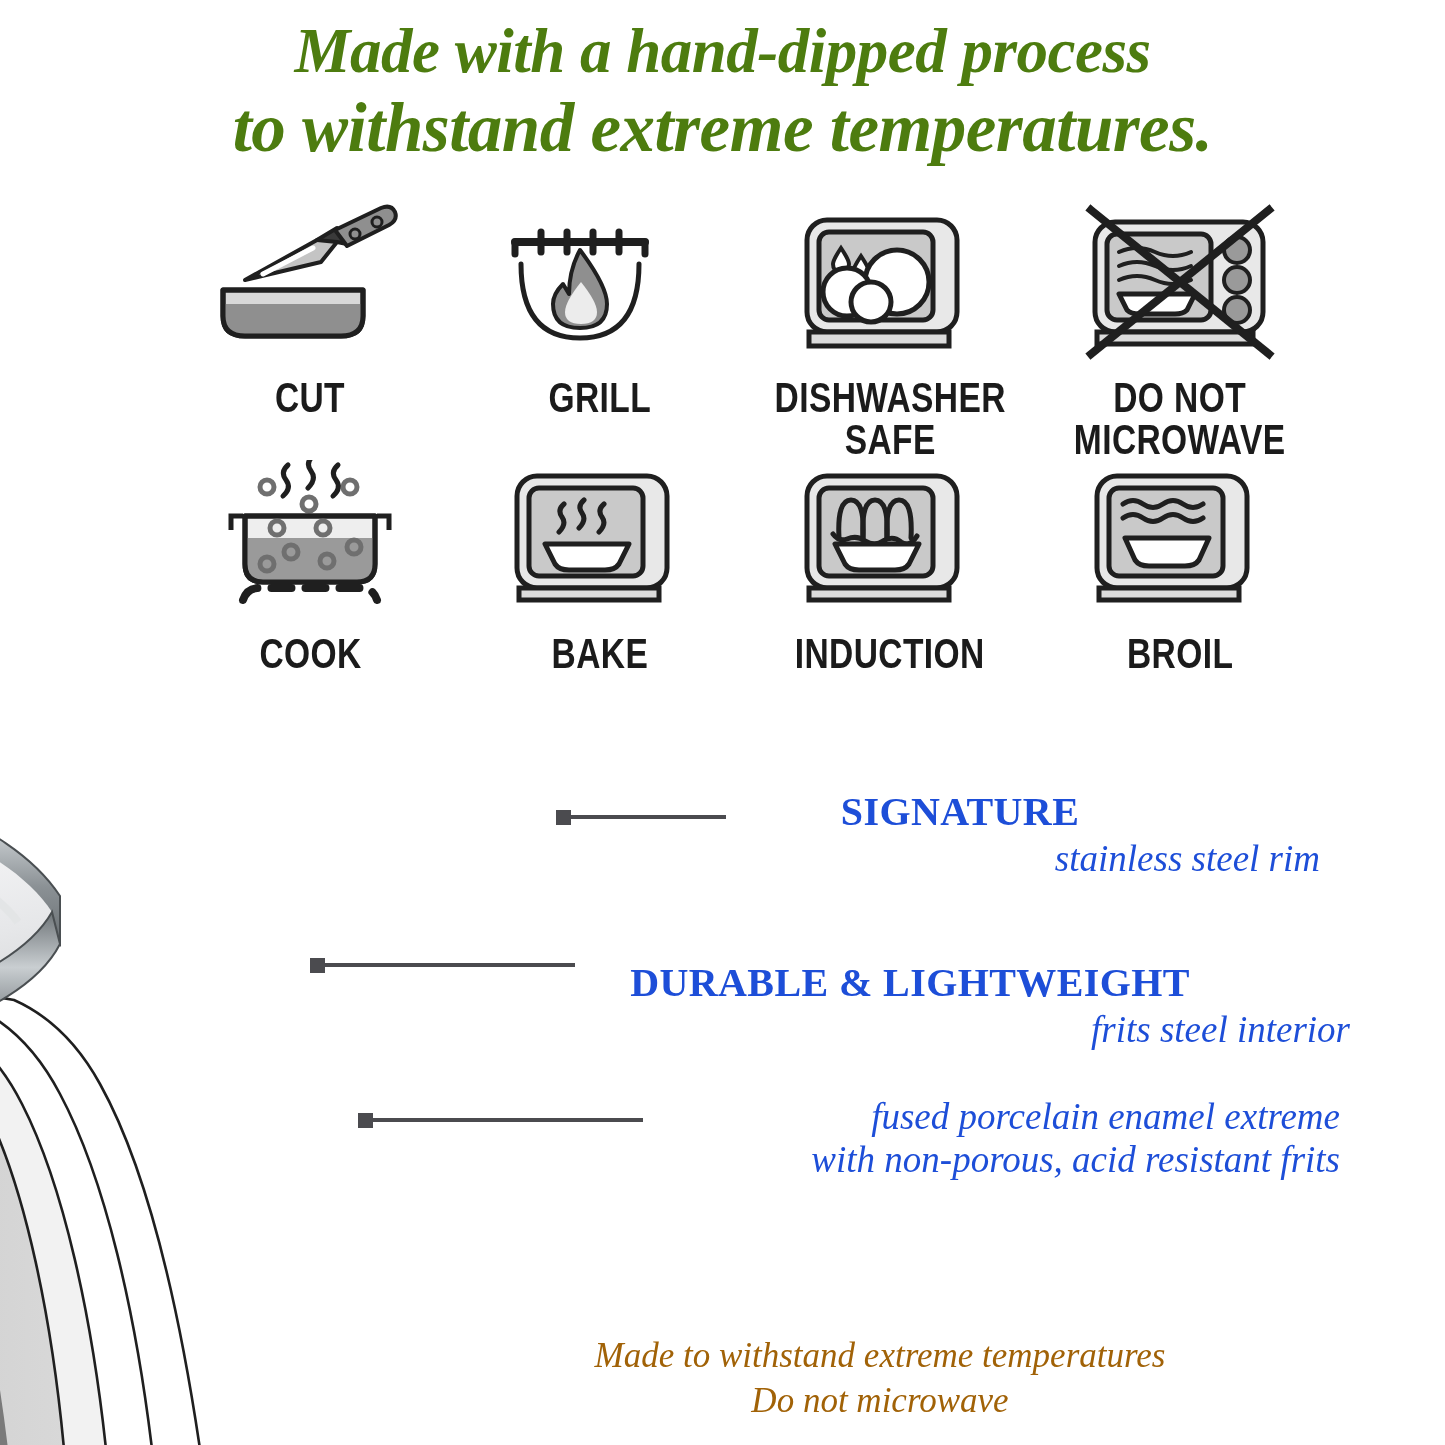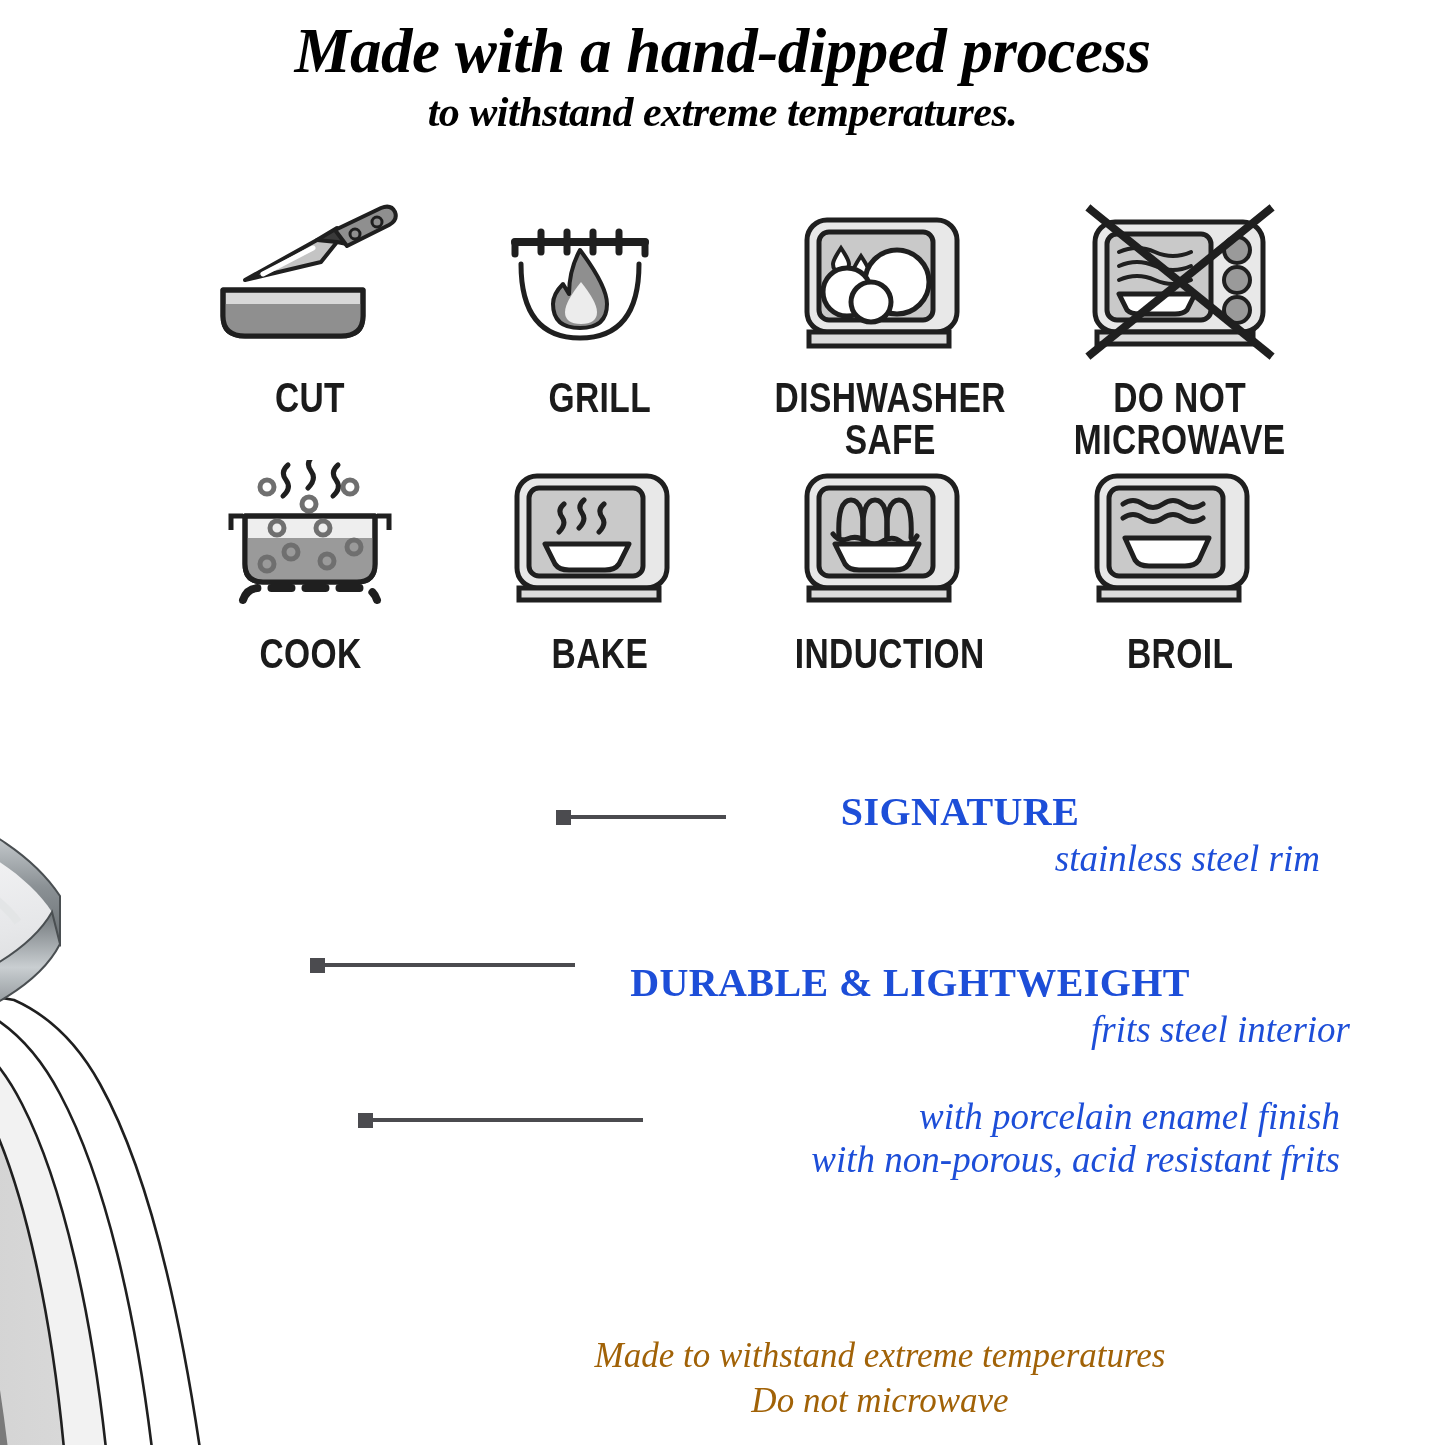--- a/index.html
+++ b/index.html
@@ -16,30 +16,30 @@
     font-family: "Liberation Serif", "DejaVu Serif", serif;
   }
 
   
   .headline {
     position: absolute;
     top: 14px;
     left: 0;
     width: 1445px;
     text-align: center;
-    color: #000000;
+    color: #4d7c0f;
     font-family: "Liberation Serif", "DejaVu Serif", serif;
     font-weight: bold;
     font-style: italic;
     font-size: 63px;
     line-height: 1.18;
     letter-spacing: -0.5px;
   }
   .headline .hl-line { display: block; white-space: nowrap; }
-  .headline .hl-line.l2 { font-size: 42px; }
+  .headline .hl-line.l2 { font-size: 69px; }
 
   
   .icon-grid {
     position: absolute;
     top: 176px;
     left: 165px;
     width: 1160px;
   }
   .icon-row {
     display: flex;
@@ -435,21 +435,21 @@
     <div class="callout-text" style="left:470px; top:961px; width:880px;">
       <div class="co-title">DURABLE &amp; LIGHTWEIGHT</div>
       <div class="co-sub">frits steel interior</div>
     </div>
   </div>
 
   <div class="callout">
     <div class="callout-dot" style="left:358px; top:1113px;"></div>
     <div class="callout-line" style="left:368px; top:1118px; width:275px;"></div>
     <div class="callout-text" style="left:480px; top:1093px; width:860px;">
-      <div class="co-sub">with porcelain enamel finish
+      <div class="co-sub">fused porcelain enamel extreme
 with non-porous, acid resistant frits</div>
     </div>
   </div>
 
   <div class="footnote">Made to withstand extreme temperatures
 Do not microwave</div>
 
 </div>
 
 </body></html>

